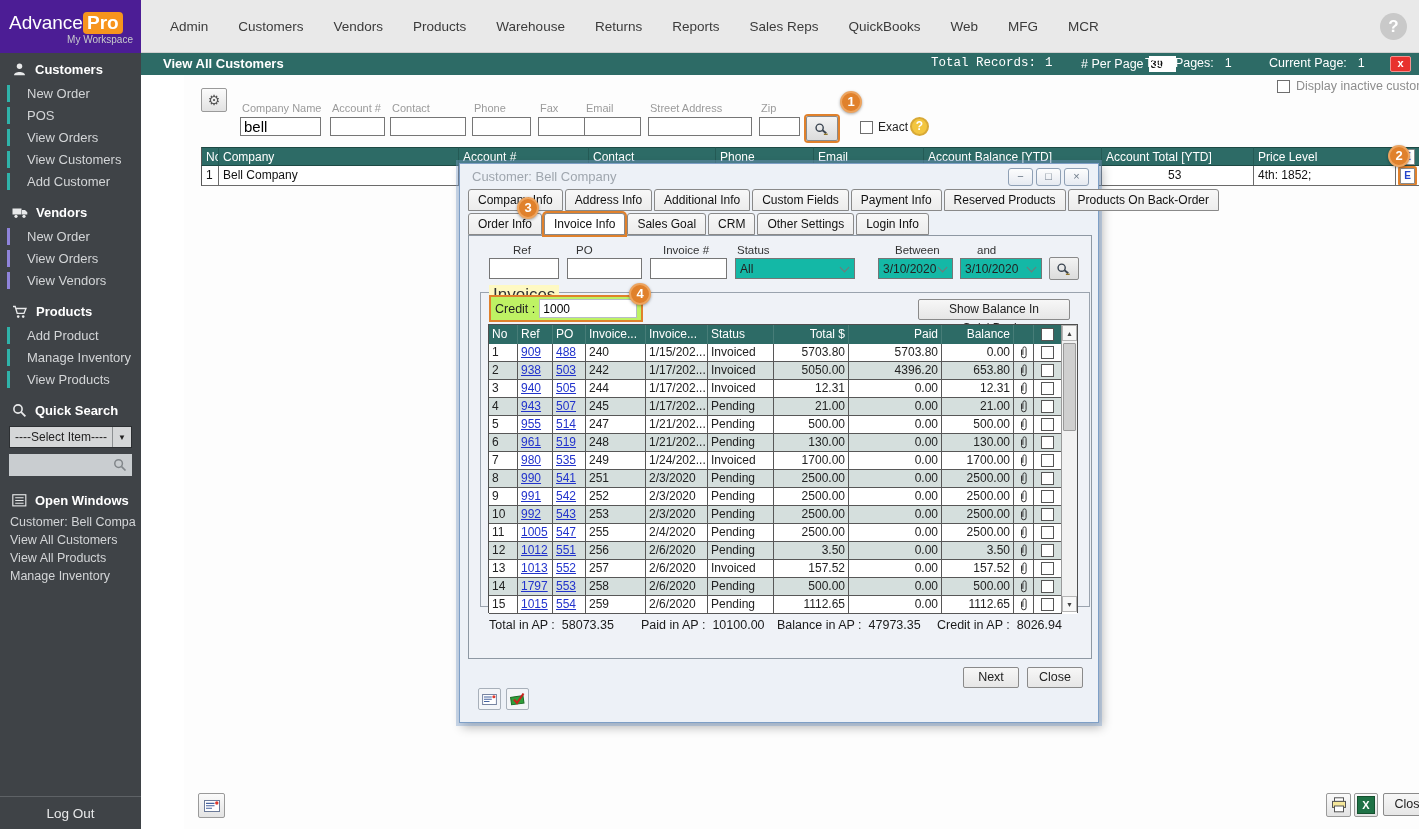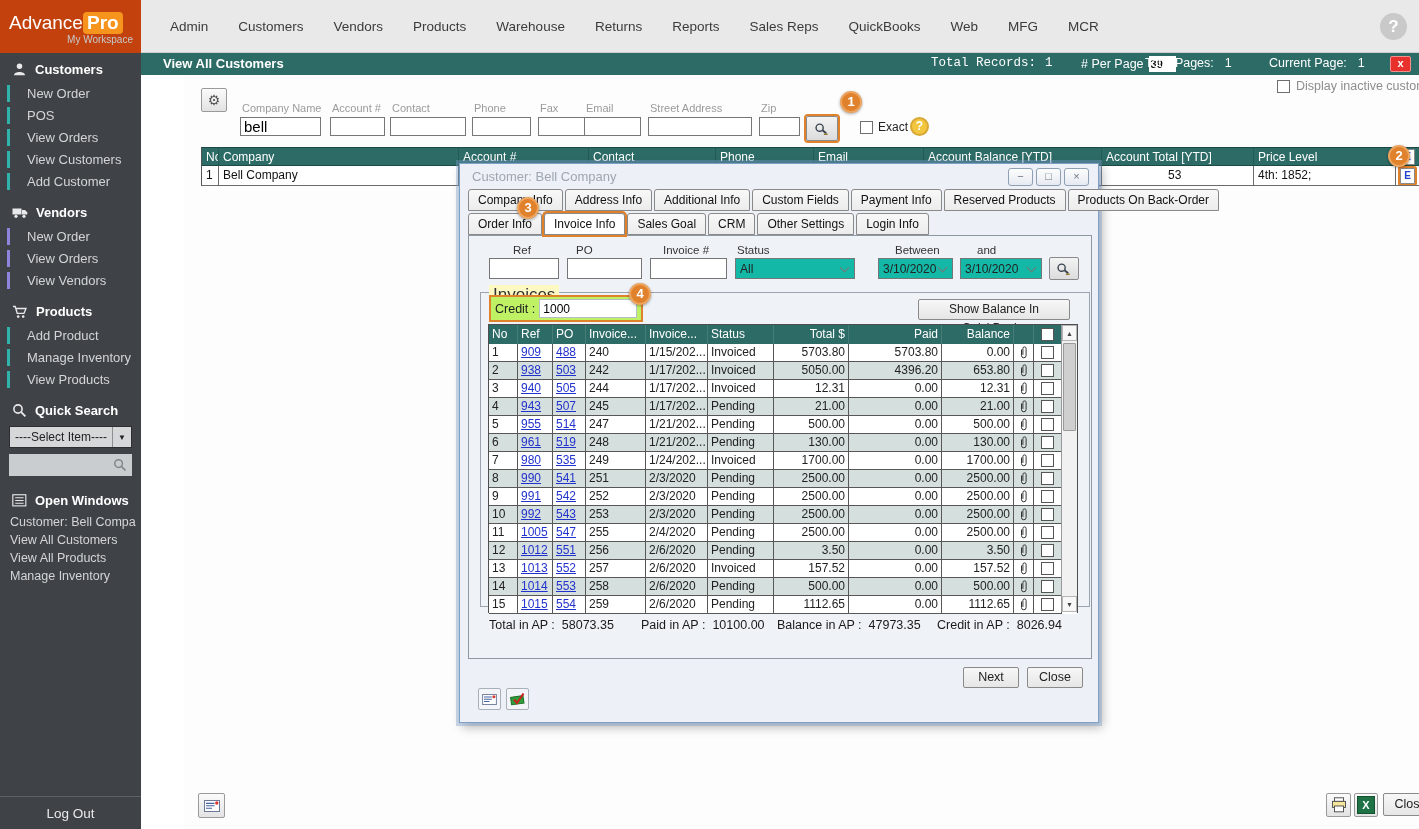--- a/index.html
+++ b/index.html
@@ -1,21 +1,21 @@
 <!DOCTYPE html>
 <html><head>
 <meta charset="utf-8">
 <style>
   * { margin:0; padding:0; box-sizing:border-box; }
   html,body { width:1419px; height:829px; }
   body { position:relative; font-family:"Liberation Sans",sans-serif; background:#fff; overflow:hidden; color:#222; }
 
   
   .topbar { position:absolute; left:0; top:0; width:1419px; height:53px; background:#E9E9E9; border-bottom:1px solid #cfcfcf; }
-  .logo { position:absolute; left:0; top:0; width:141px; height:53px; background:#c2410c; }
+  .logo { position:absolute; left:0; top:0; width:141px; height:53px; background:#4c1d95; }
   .logo-line { position:absolute; left:9px; top:12px; font-size:19px; color:#fff; white-space:nowrap; }
   .logo-pro { background:#F7941D; border-radius:4px; padding:0 4px 1px 4px; font-weight:bold; color:#fff; }
   .logo-sub { position:absolute; right:8px; top:34px; font-size:10px; color:#C7CACD; }
   .nav { position:absolute; left:170px; top:0; height:53px; display:flex; align-items:center; gap:30px; font-size:13.5px; color:#3B3B3B; }
   .nav span { cursor:default; }
   .help-circle { position:absolute; right:12px; top:13px; width:27px; height:27px; border-radius:50%; background:#C9C9C9; color:#fff; font-weight:bold; font-size:17px; text-align:center; line-height:27px; }
 
   
   .pagebar { position:absolute; left:141px; top:53px; width:1278px; height:22px; background:#2D6B66; color:#fff; font-size:12.5px; }
   .pagebar .ptitle { position:absolute; left:22px; top:3px; font-size:13px; font-weight:bold; }
@@ -665,21 +665,21 @@
                 <svg width="8" height="13" viewBox="0 0 8 13">
                   <path d="M1.5 3.5 v6 a2.3 2.3 0 0 0 4.6 0 v-7 a1.6 1.6 0 0 0 -3.2 0 v6.4" fill="none" stroke="#333" stroke-width="1"></path>
                 </svg>
               </div>
               <div class="inv-cell c-chk">
                 <span class="sbx"></span>
               </div>
             </div>
             <div class="inv-row alt">
               <div class="inv-cell c-no">14</div>
-              <div class="inv-cell c-ref"><span class="link">1014</span></div>
+              <div class="inv-cell c-ref"><span class="link">1797</span></div>
               <div class="inv-cell c-po"><span class="link">553</span></div>
               <div class="inv-cell c-inv">258</div>
               <div class="inv-cell c-date">2/6/2020</div>
               <div class="inv-cell c-status">Pending</div>
               <div class="inv-cell c-total num">500.00</div>
               <div class="inv-cell c-paid num">0.00</div>
               <div class="inv-cell c-bal num">500.00</div>
               <div class="inv-cell c-clip">
                 <svg width="8" height="13" viewBox="0 0 8 13">
                   <path d="M1.5 3.5 v6 a2.3 2.3 0 0 0 4.6 0 v-7 a1.6 1.6 0 0 0 -3.2 0 v6.4" fill="none" stroke="#333" stroke-width="1"></path>

